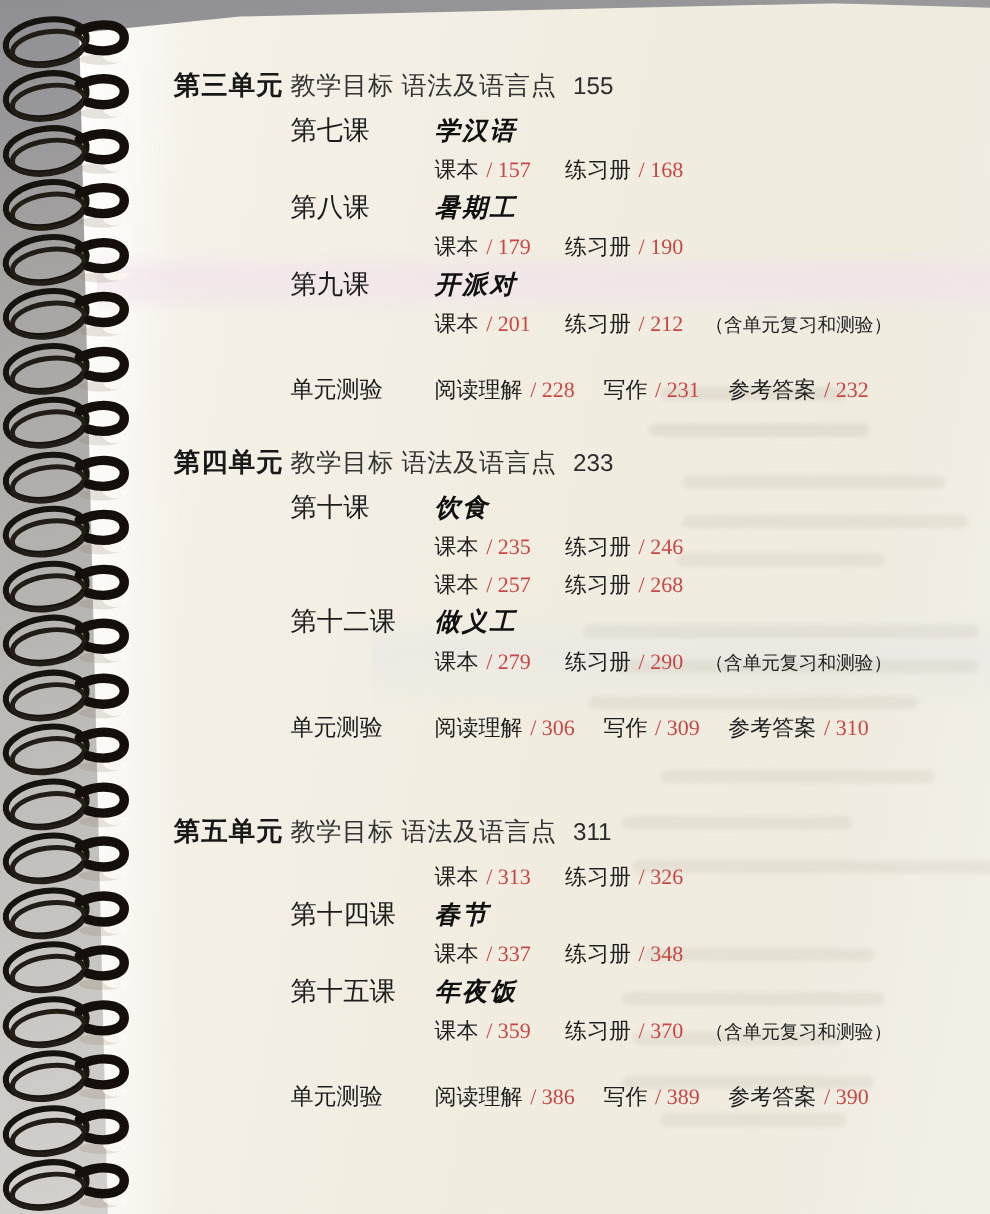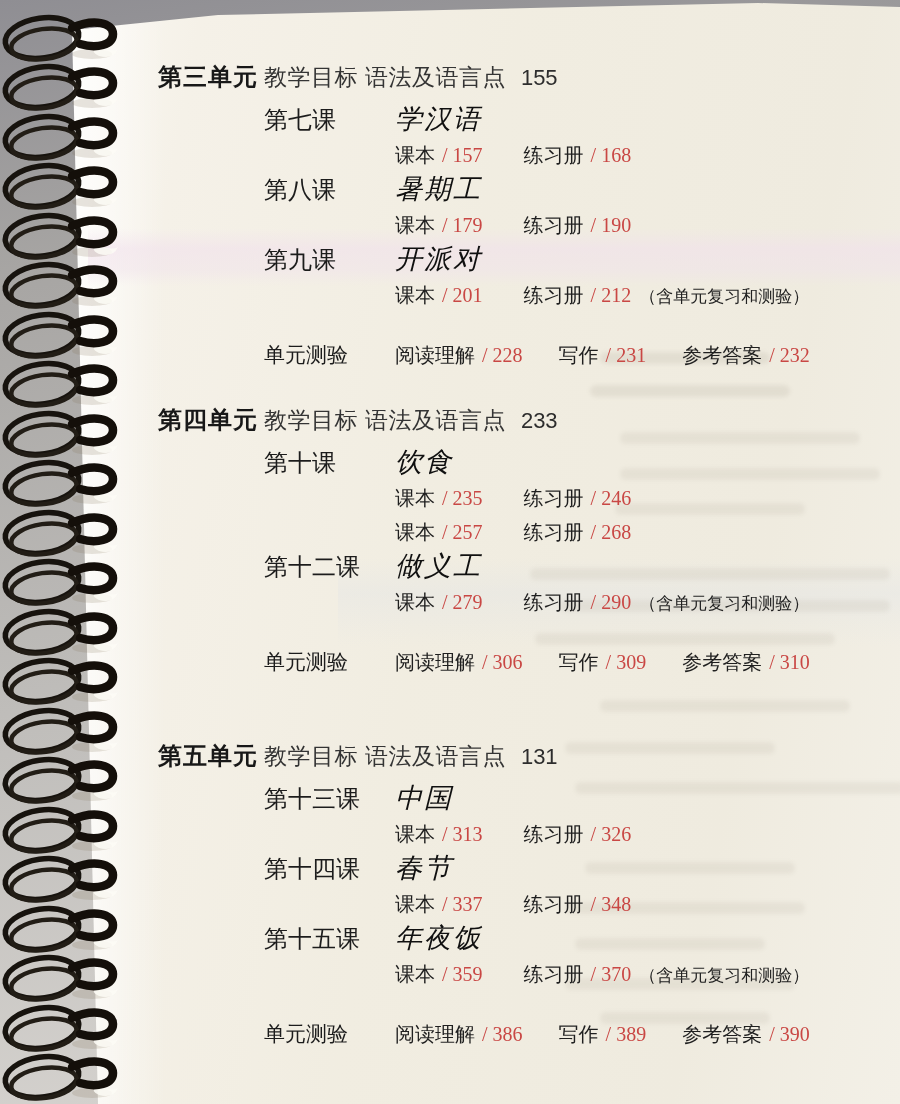--- a/index.html
+++ b/index.html
@@ -27,30 +27,30 @@
   
   .unit{position:absolute;left:0;width:100%;}
   #u1{top:63px}#u2{top:406px}#u3{top:742px}
   .row{position:relative;line-height:28px;white-space:nowrap;}
   .row-unit{height:42px;padding-left:100px;font-family:"Liberation Sans","DejaVu Sans",sans-serif;}
   .unit-label{display:inline-block;width:106px;font-weight:700;font-size:24px;color:#181818;letter-spacing:1px;}
   .unit-title{font-size:23px;color:#343434;letter-spacing:.5px;}
   .unit-page{font-size:22px;color:#2d2d2d;margin-left:15px;}
   .row-lesson{height:36px;padding-left:206px;font-family:"Liberation Sans","DejaVu Sans",sans-serif;}
   .lesson-label{display:inline-block;width:131px;font-size:24px;color:#1c1c1c;}
-  .lesson-title{font-size:27px;color:#101010;font-family:"DejaVu Serif",serif;font-style:italic;font-weight:400;letter-spacing:2px;}
+  .lesson-title{font-size:23px;color:#101010;font-family:"DejaVu Serif",serif;font-style:italic;font-weight:700;letter-spacing:2px;}
   .row-pages{height:34px;padding-left:337px;font-size:20px;color:#1f1f1f;}
   .row-test{height:30px;padding-left:206px;}
   .test-label{display:inline-block;width:131px;font-size:21px;color:#1c1c1c;font-family:Liberation Mono, monospace;margin-top:28px;}
   .test-refs{font-size:20px;color:#1f1f1f;}
   .ref{white-space:nowrap;}
-  .ref+.ref{margin-left:36px;}
+  .ref+.ref{margin-left:26px;}
   .ref-num{color:#c94744;}
   .ref-num .sl{margin:0 5px 0 7px;}
-  .note{font-size:17px;color:#222;margin-left:8px;}
+  .note{font-size:17px;color:#222;margin-left:20px;}
   
   .binding{position:absolute;left:0;top:0;z-index:5;}
   .w1{fill:none;stroke:#17130e;stroke-width:5.5;}
   .w2{fill:none;stroke:#221d16;stroke-width:4.5;}
   .hook{fill:none;stroke:#140f0a;stroke-width:8.5;stroke-linecap:round;}
   .holelight{fill:#fdfcf6;opacity:.85;}
   .wireshadow{fill:rgba(130,112,82,.18);}
 </style>
 </head>
 <body>
@@ -128,24 +128,21 @@
       <span class="ref"><span class="ref-name">课本</span><span class="ref-num"><span class="sl">/</span><span>279</span></span></span>
       <span class="ref"><span class="ref-name">练习册</span><span class="ref-num"><span class="sl">/</span><span>290</span></span></span><span class="note">（含单元复习和测验）</span>
     </div>
     <div class="row row-test">
       <span class="test-label">单元测验</span><span class="test-refs"><span class="ref"><span class="ref-name">阅读理解</span><span class="ref-num"><span class="sl">/</span><span>306</span></span></span><span class="ref"><span class="ref-name">写作</span><span class="ref-num"><span class="sl">/</span><span>309</span></span></span><span class="ref"><span class="ref-name">参考答案</span><span class="ref-num"><span class="sl">/</span><span>310</span></span></span></span>
     </div>
   </section>
 
   <section class="unit" id="u3">
     <div class="row row-unit">
-      <span class="unit-label">第五单元</span><span class="unit-title">教学目标 语法及语言点</span><span class="unit-page">131</span>
-    </div>
-    <div class="row row-lesson">
-      <span class="lesson-label">第十三课</span><span class="lesson-title">中国</span>
+      <span class="unit-label">第五单元</span><span class="unit-title">教学目标 语法及语言点</span><span class="unit-page">311</span>
     </div>
     <div class="row row-pages">
       <span class="ref"><span class="ref-name">课本</span><span class="ref-num"><span class="sl">/</span><span>313</span></span></span>
       <span class="ref"><span class="ref-name">练习册</span><span class="ref-num"><span class="sl">/</span><span>326</span></span></span>
     </div>
     <div class="row row-lesson">
       <span class="lesson-label">第十四课</span><span class="lesson-title">春节</span>
     </div>
     <div class="row row-pages">
       <span class="ref"><span class="ref-name">课本</span><span class="ref-num"><span class="sl">/</span><span>337</span></span></span>

